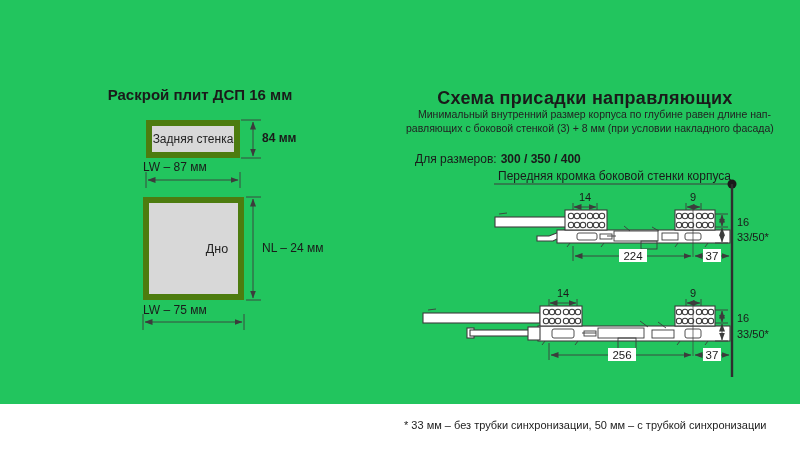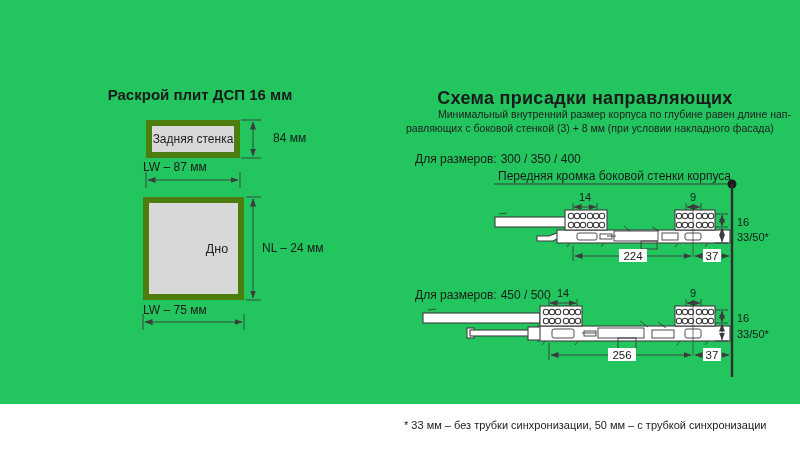--- a/index.html
+++ b/index.html
@@ -7,21 +7,21 @@
     width:800px;height:450px;background:#ffffff;
     font-family:"Liberation Sans","DejaVu Sans",sans-serif;
     color:#1a1a1a;overflow:hidden;
   }
   #page{position:relative;width:800px;height:404px;background:#22c55e;}
   .abs{position:absolute;}
   .title{font-weight:bold;font-size:15px;text-align:center;white-space:nowrap;}
   .title-right{font-weight:bold;font-size:18px;text-align:center;white-space:nowrap;letter-spacing:.3px;}
   .note{font-size:10.5px;line-height:14px;white-space:nowrap;color:#222;}
   .sizes{font-size:12px;white-space:nowrap;}
-  .sizes .vals{font-weight:normal;margin-left:4px;text-align:right;}
+  .sizes .vals{font-weight:bold;margin-left:4px;text-align:right;}
   .front-edge{font-size:12px;white-space:nowrap;text-align:center;}
   .panel{
     background:#d8d8d8;border:6px solid #4d7c0f;
     display:flex;align-items:center;justify-content:center;
     font-size:12px;color:#222;box-sizing:border-box;
   }
   .dim-label{font-size:12px;white-space:nowrap;}
   .dim-center{text-align:left;}
   .footnote{font-size:11px;white-space:nowrap;color:#222;}
   svg{position:absolute;left:0;top:0;}
@@ -35,43 +35,40 @@
 </head>
 <body>
 
 <div id="page">
 
   <div class="abs title" style="left:95px;top:86px;width:210px;">Раскрой плит ДСП 16 мм</div>
 
   <div class="abs panel" style="left:146px;top:120px;width:94px;height:38px;">
     <span>Задняя стенка</span>
   </div>
-  <div class="abs dim-label" style="left:273px;top:131px;">84 мм</div>
+  <div class="abs dim-label" style="left:262px;top:131px;font-weight:bold;">84 мм</div>
   <div class="abs dim-label dim-center" style="left:143px;top:160px;width:100px;">LW – 87 мм</div>
 
   <div class="abs panel" style="left:143px;top:197px;width:101px;height:103px;font-size:12.5px;padding-left:47px;">
     <span>Дно</span>
   </div>
   <div class="abs dim-label" style="left:262px;top:241px;">NL – 24 мм</div>
   <div class="abs dim-label dim-center" style="left:143px;top:303px;width:101px;">LW – 75 мм</div>
 
   <div class="abs title-right" style="left:425px;top:88px;width:320px;">Схема присадки направляющих</div>
 
-  <div class="abs note" style="left:406px;top:107px;padding-left:32px;">Минимальный внутренний размер корпуса по глубине равен длине нап-</div>
+  <div class="abs note" style="left:386px;top:107px;padding-left:32px;">Минимальный внутренний размер корпуса по глубине равен длине нап-</div>
   <div class="abs note" style="left:406px;top:121px;">равляющих с боковой стенкой (3) + 8 мм (при условии накладного фасада)</div>
 
   <div class="abs sizes" style="left:415px;top:152px;">
     <span>Для размеров:</span><span class="vals">300 / 350 / 400</span>
   </div>
 
   <div class="abs front-edge" style="left:498px;top:169px;width:230px;">Передняя кромка боковой стенки корпуса</div>
 
-  <div class="abs sizes" style="left:415px;top:288px;">
-    <span>Для размеров:</span><span class="vals">450 / 500</span>
-  </div>
 
   <div class="abs footnote" style="left:404px;top:375px;margin-top:44px;">* 33 мм – без трубки синхронизации, 50 мм – с трубкой синхронизации</div>
 
   <svg width="800" height="450" viewBox="0 0 800 450">
     <defs>
       <marker id="ah" viewBox="0 0 8 6" markerWidth="8" markerHeight="6" refX="7.5" refY="3" orient="auto-start-reverse" markerUnits="userSpaceOnUse">
         <path d="M0,0L8,3L0,6Z" fill="#3c3c3c"></path>
       </marker>
     </defs>
 

